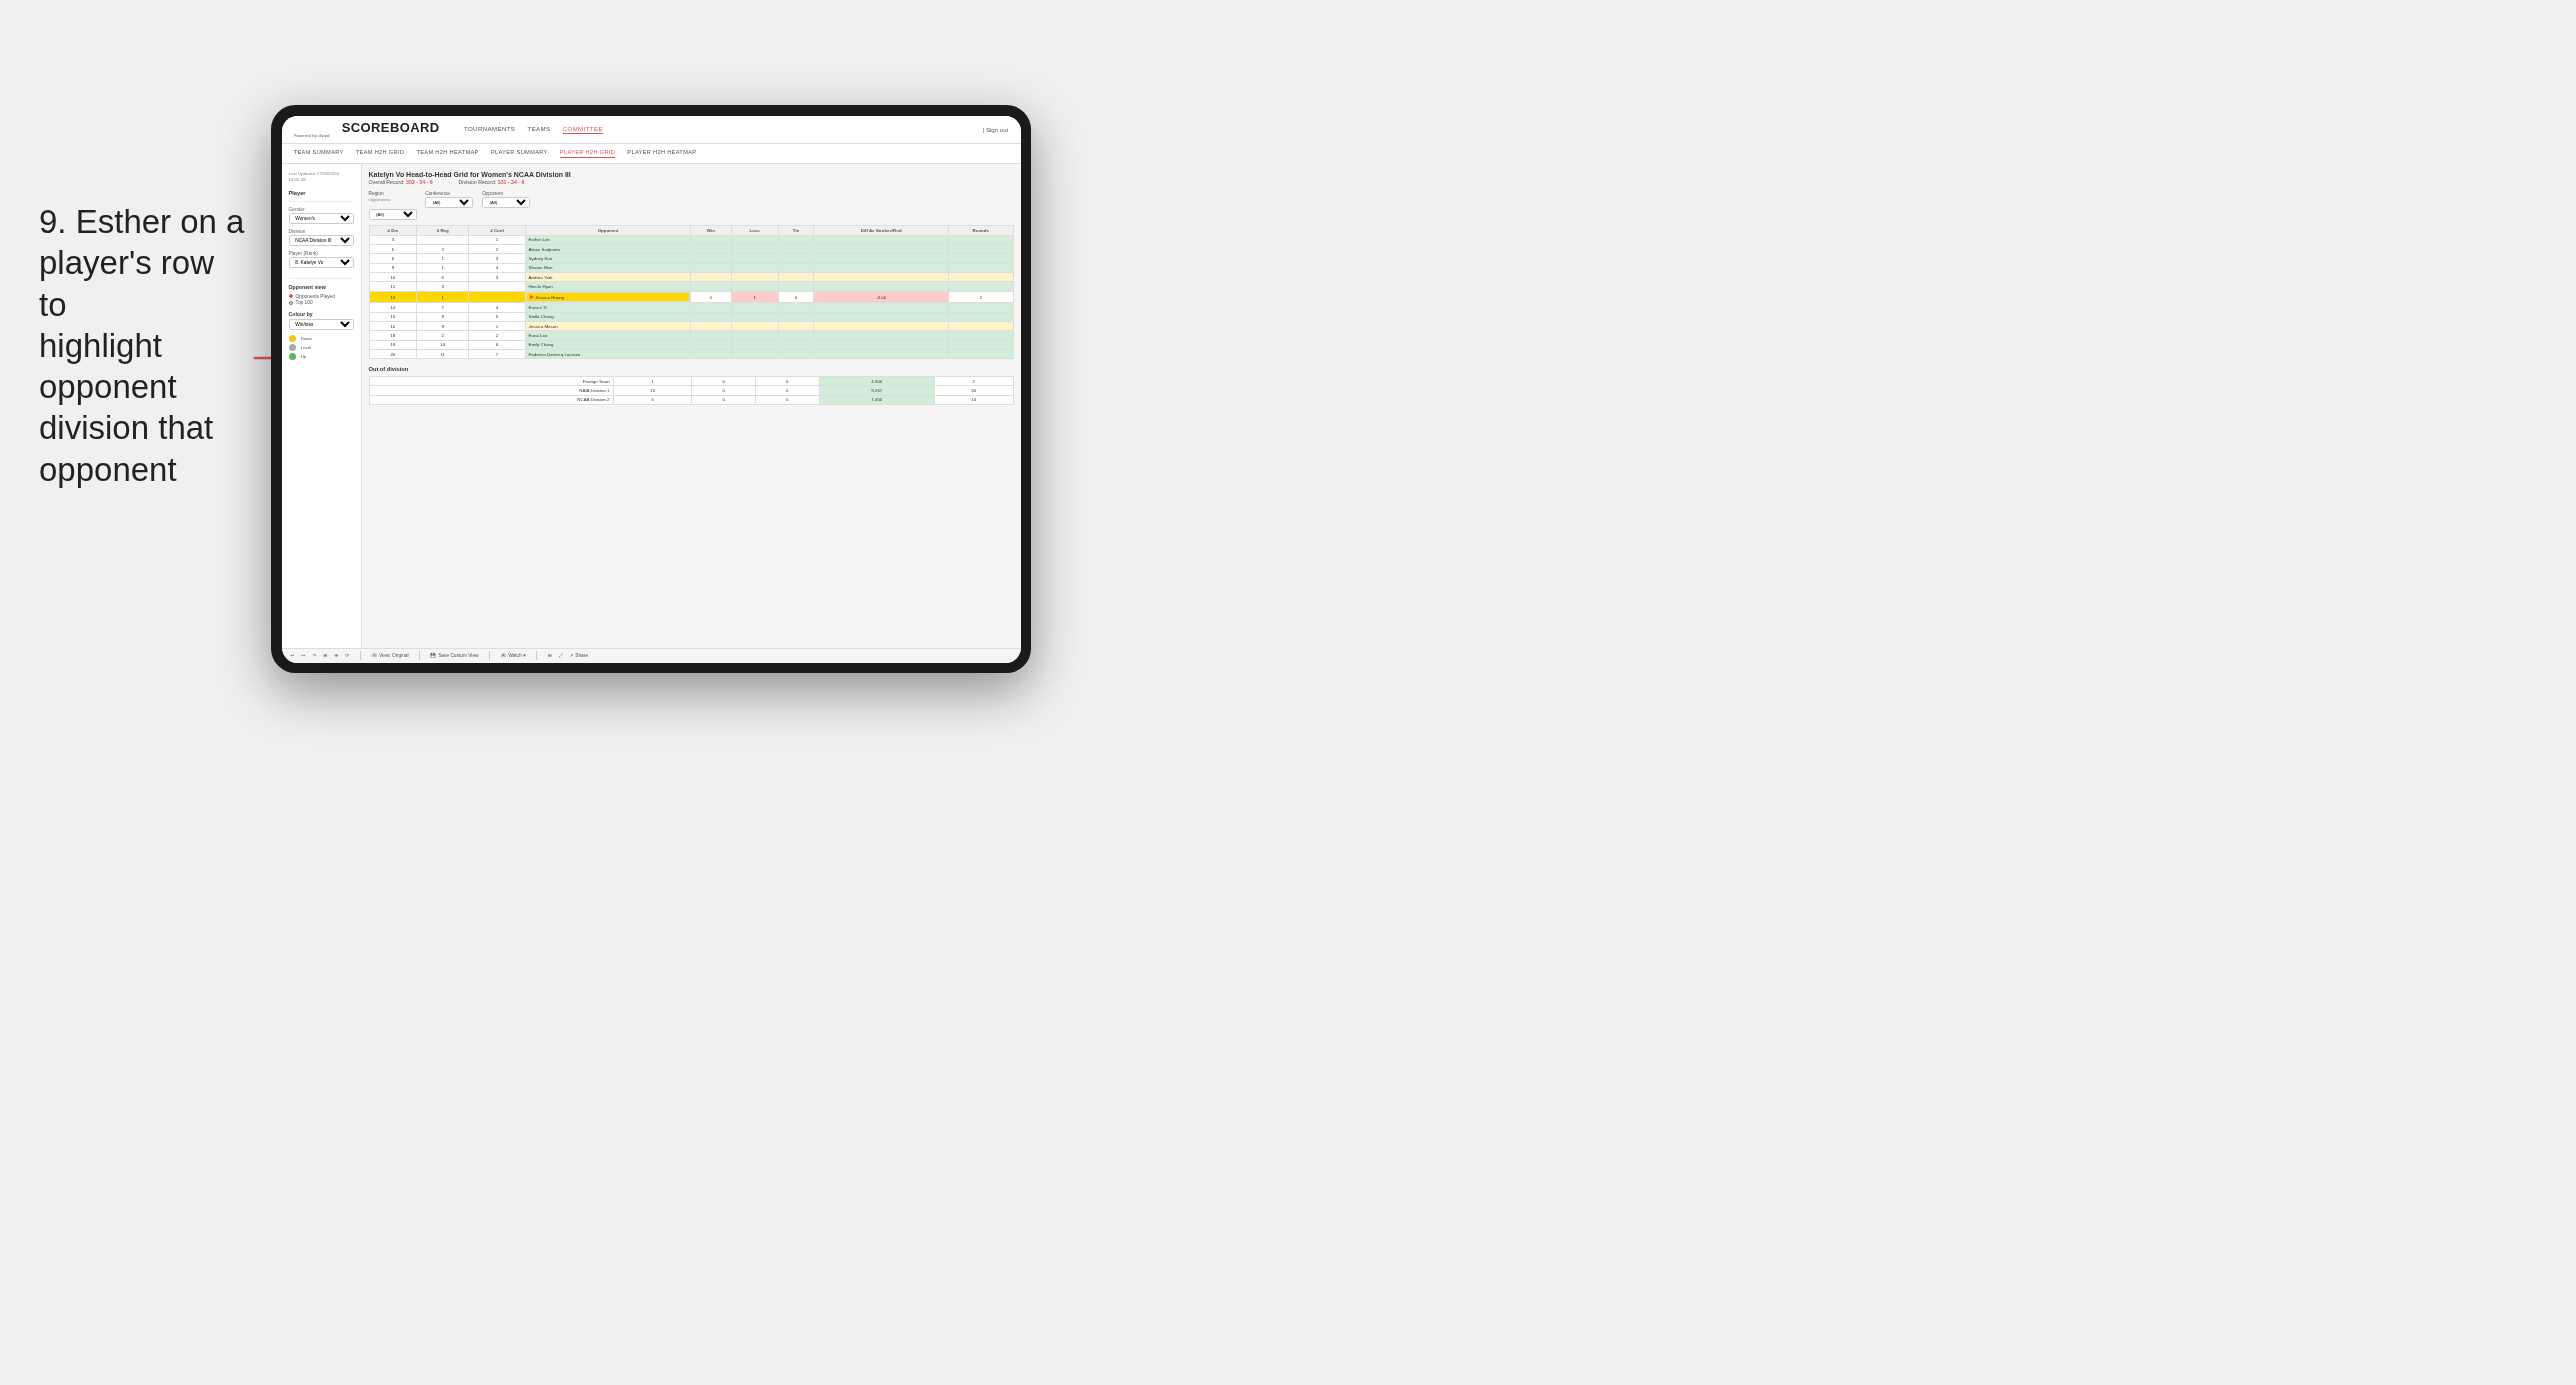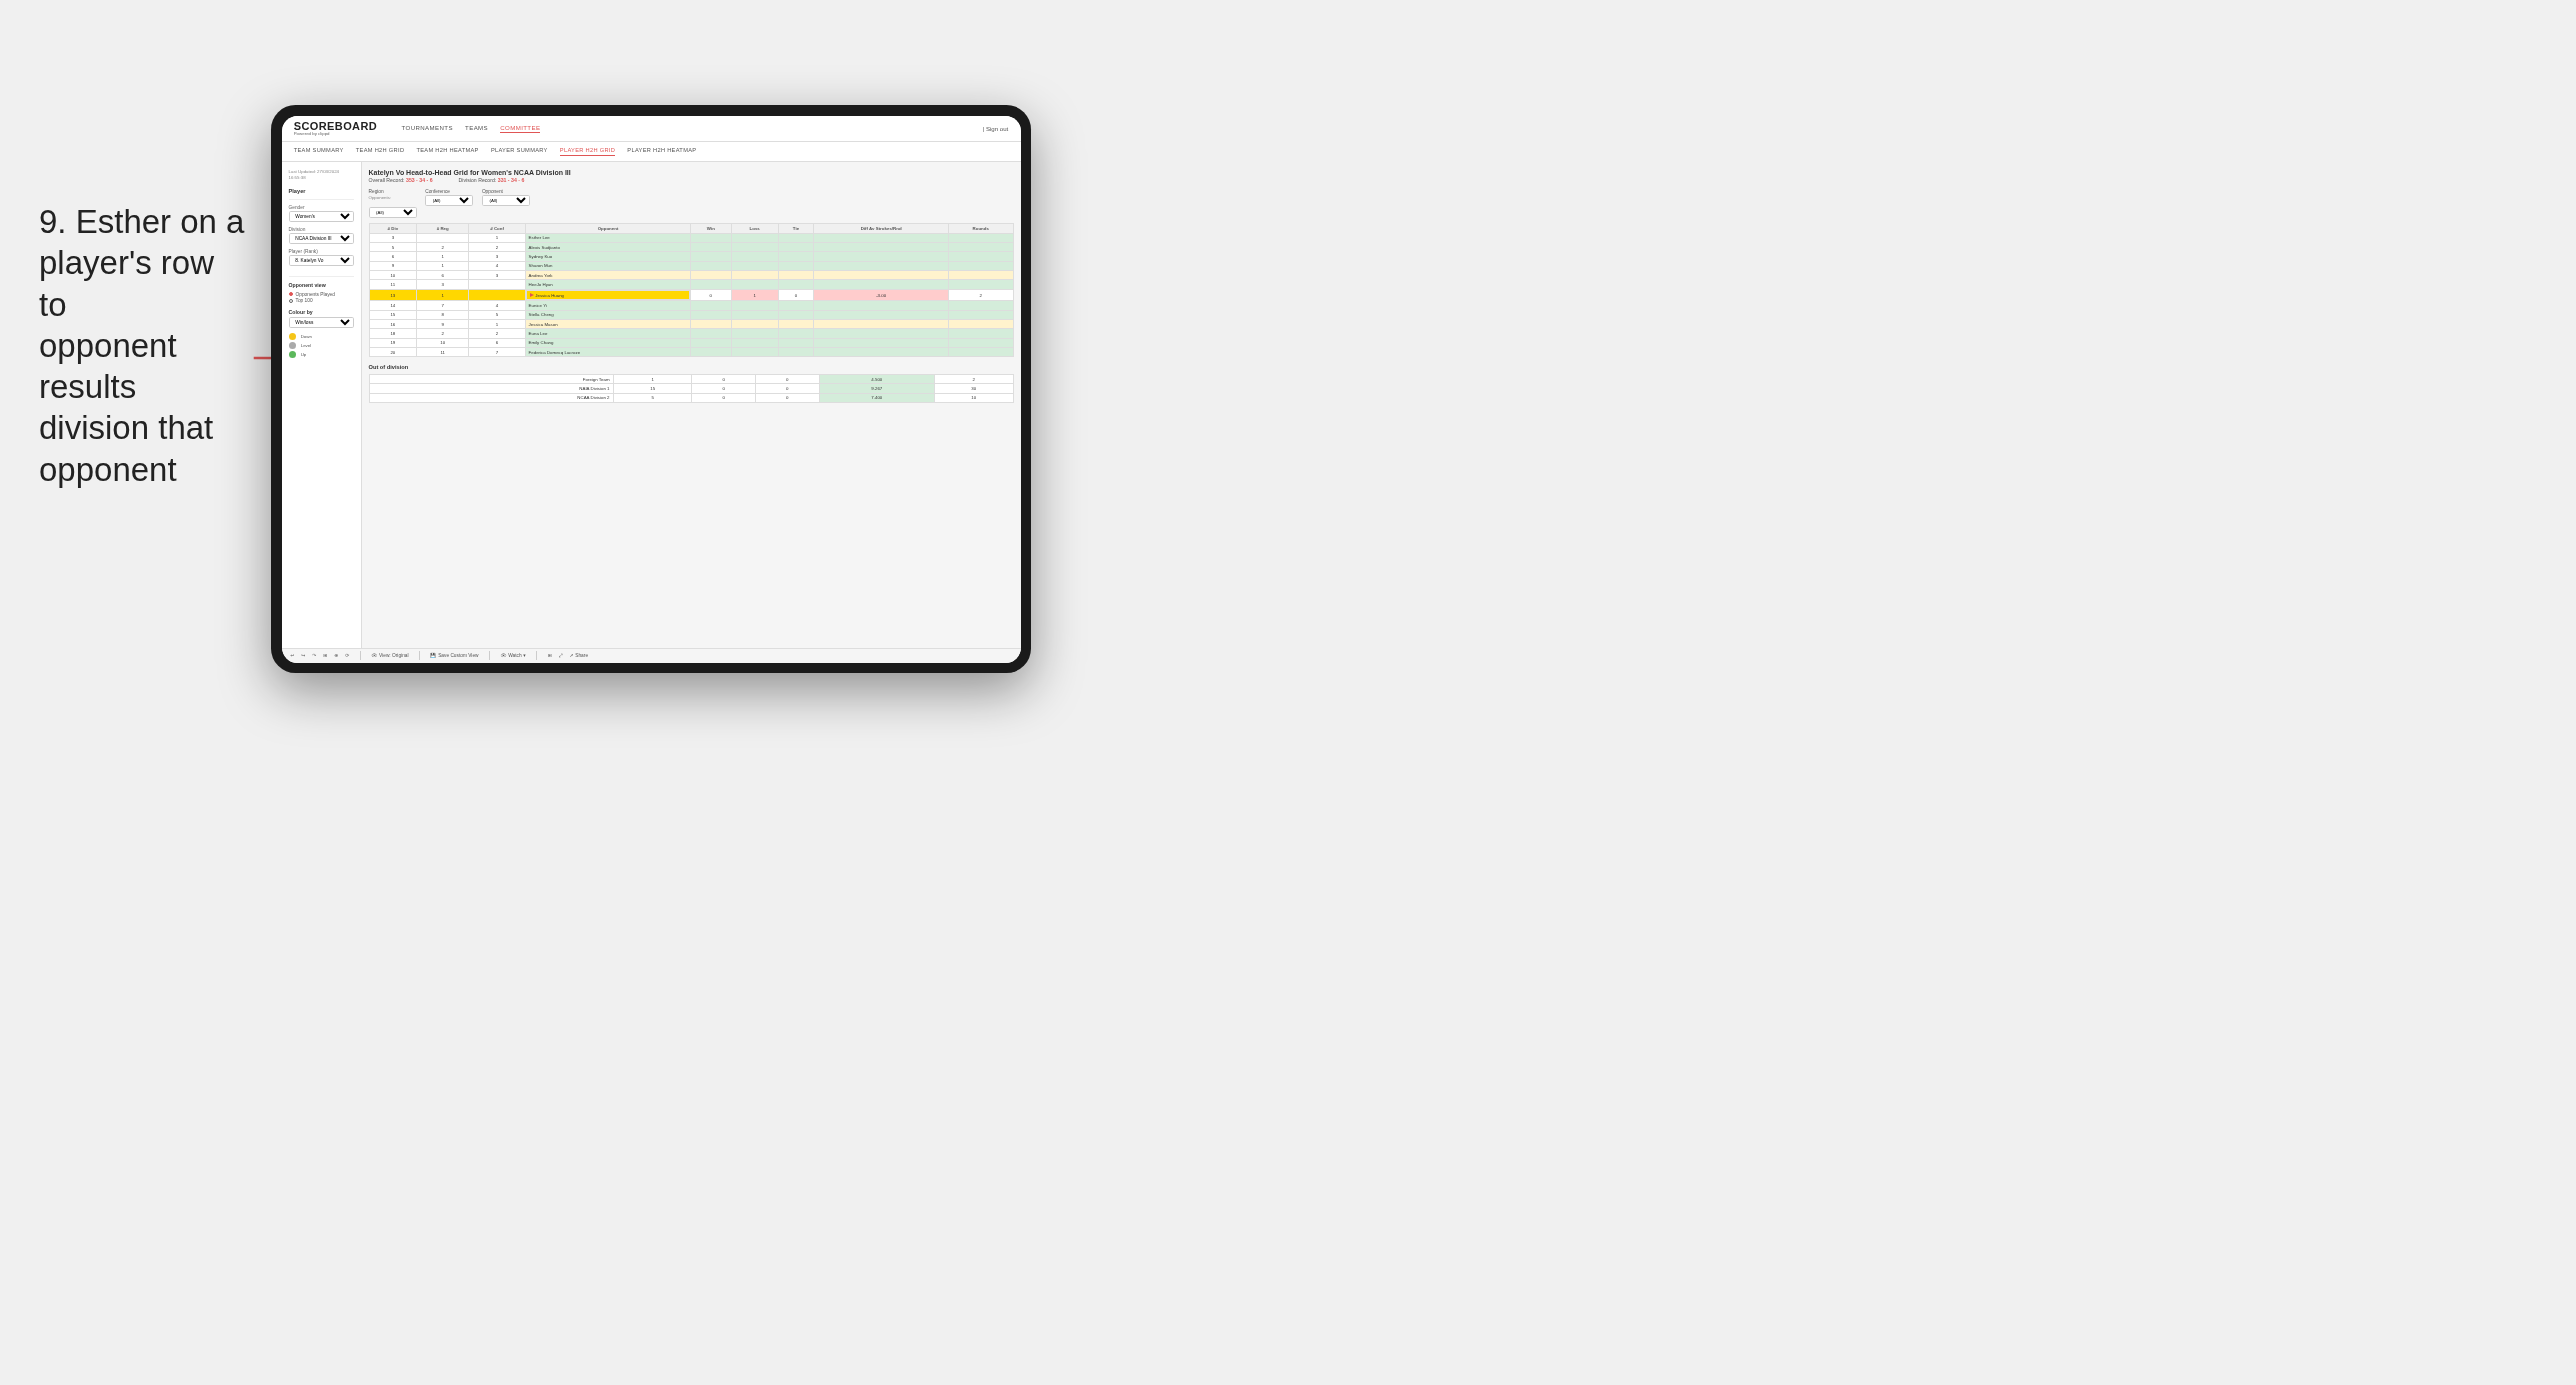--- a/index.html
+++ b/index.html
@@ -43,25 +43,26 @@
       align-items: center;
       gap: 15.7px;
       flex-shrink: 0;
     }
     .logo-area {
       display: flex;
       flex-direction: column;
       line-height: 1;
     }
     .logo-text {
-      font-size: 11px;
+      font-size: 13px;
       font-weight: 900;
       color: #222;
       letter-spacing: 0.4px;
       text-transform: uppercase;
+      margin-left: 48px;
     }
     .logo-sub {
       font-size: 4.4px;
       color: #666;
     }
     .nav-links {
       display: flex;
       gap: 12.2px;
       margin-left: 8.7px;
     }
@@ -355,21 +356,21 @@
       line-height: 1.25;
     }
   </style>
 </head>
 <body>
 
 <div class="instruction-text">
   <span>9.</span>
   <span>Esther on a</span><br>
   <span>player's row to</span><br>
-  <span>opponent results</span><br>
+  <span>highlight opponent</span><br>
   <span>division that</span><br>
   <span>opponent</span>
 </div>
 
 <svg style="position:absolute;left:245px;top:323px;width:349px;height:70px;pointer-events:none;" viewBox="0 0 400 80">
   <defs>
     <marker id="arrowhead" markerWidth="8" markerHeight="6" refX="8" refY="3" orient="auto">
       <polygon points="0 0, 8 3, 0 6" fill="#e05555"></polygon>
     </marker>
   </defs>

